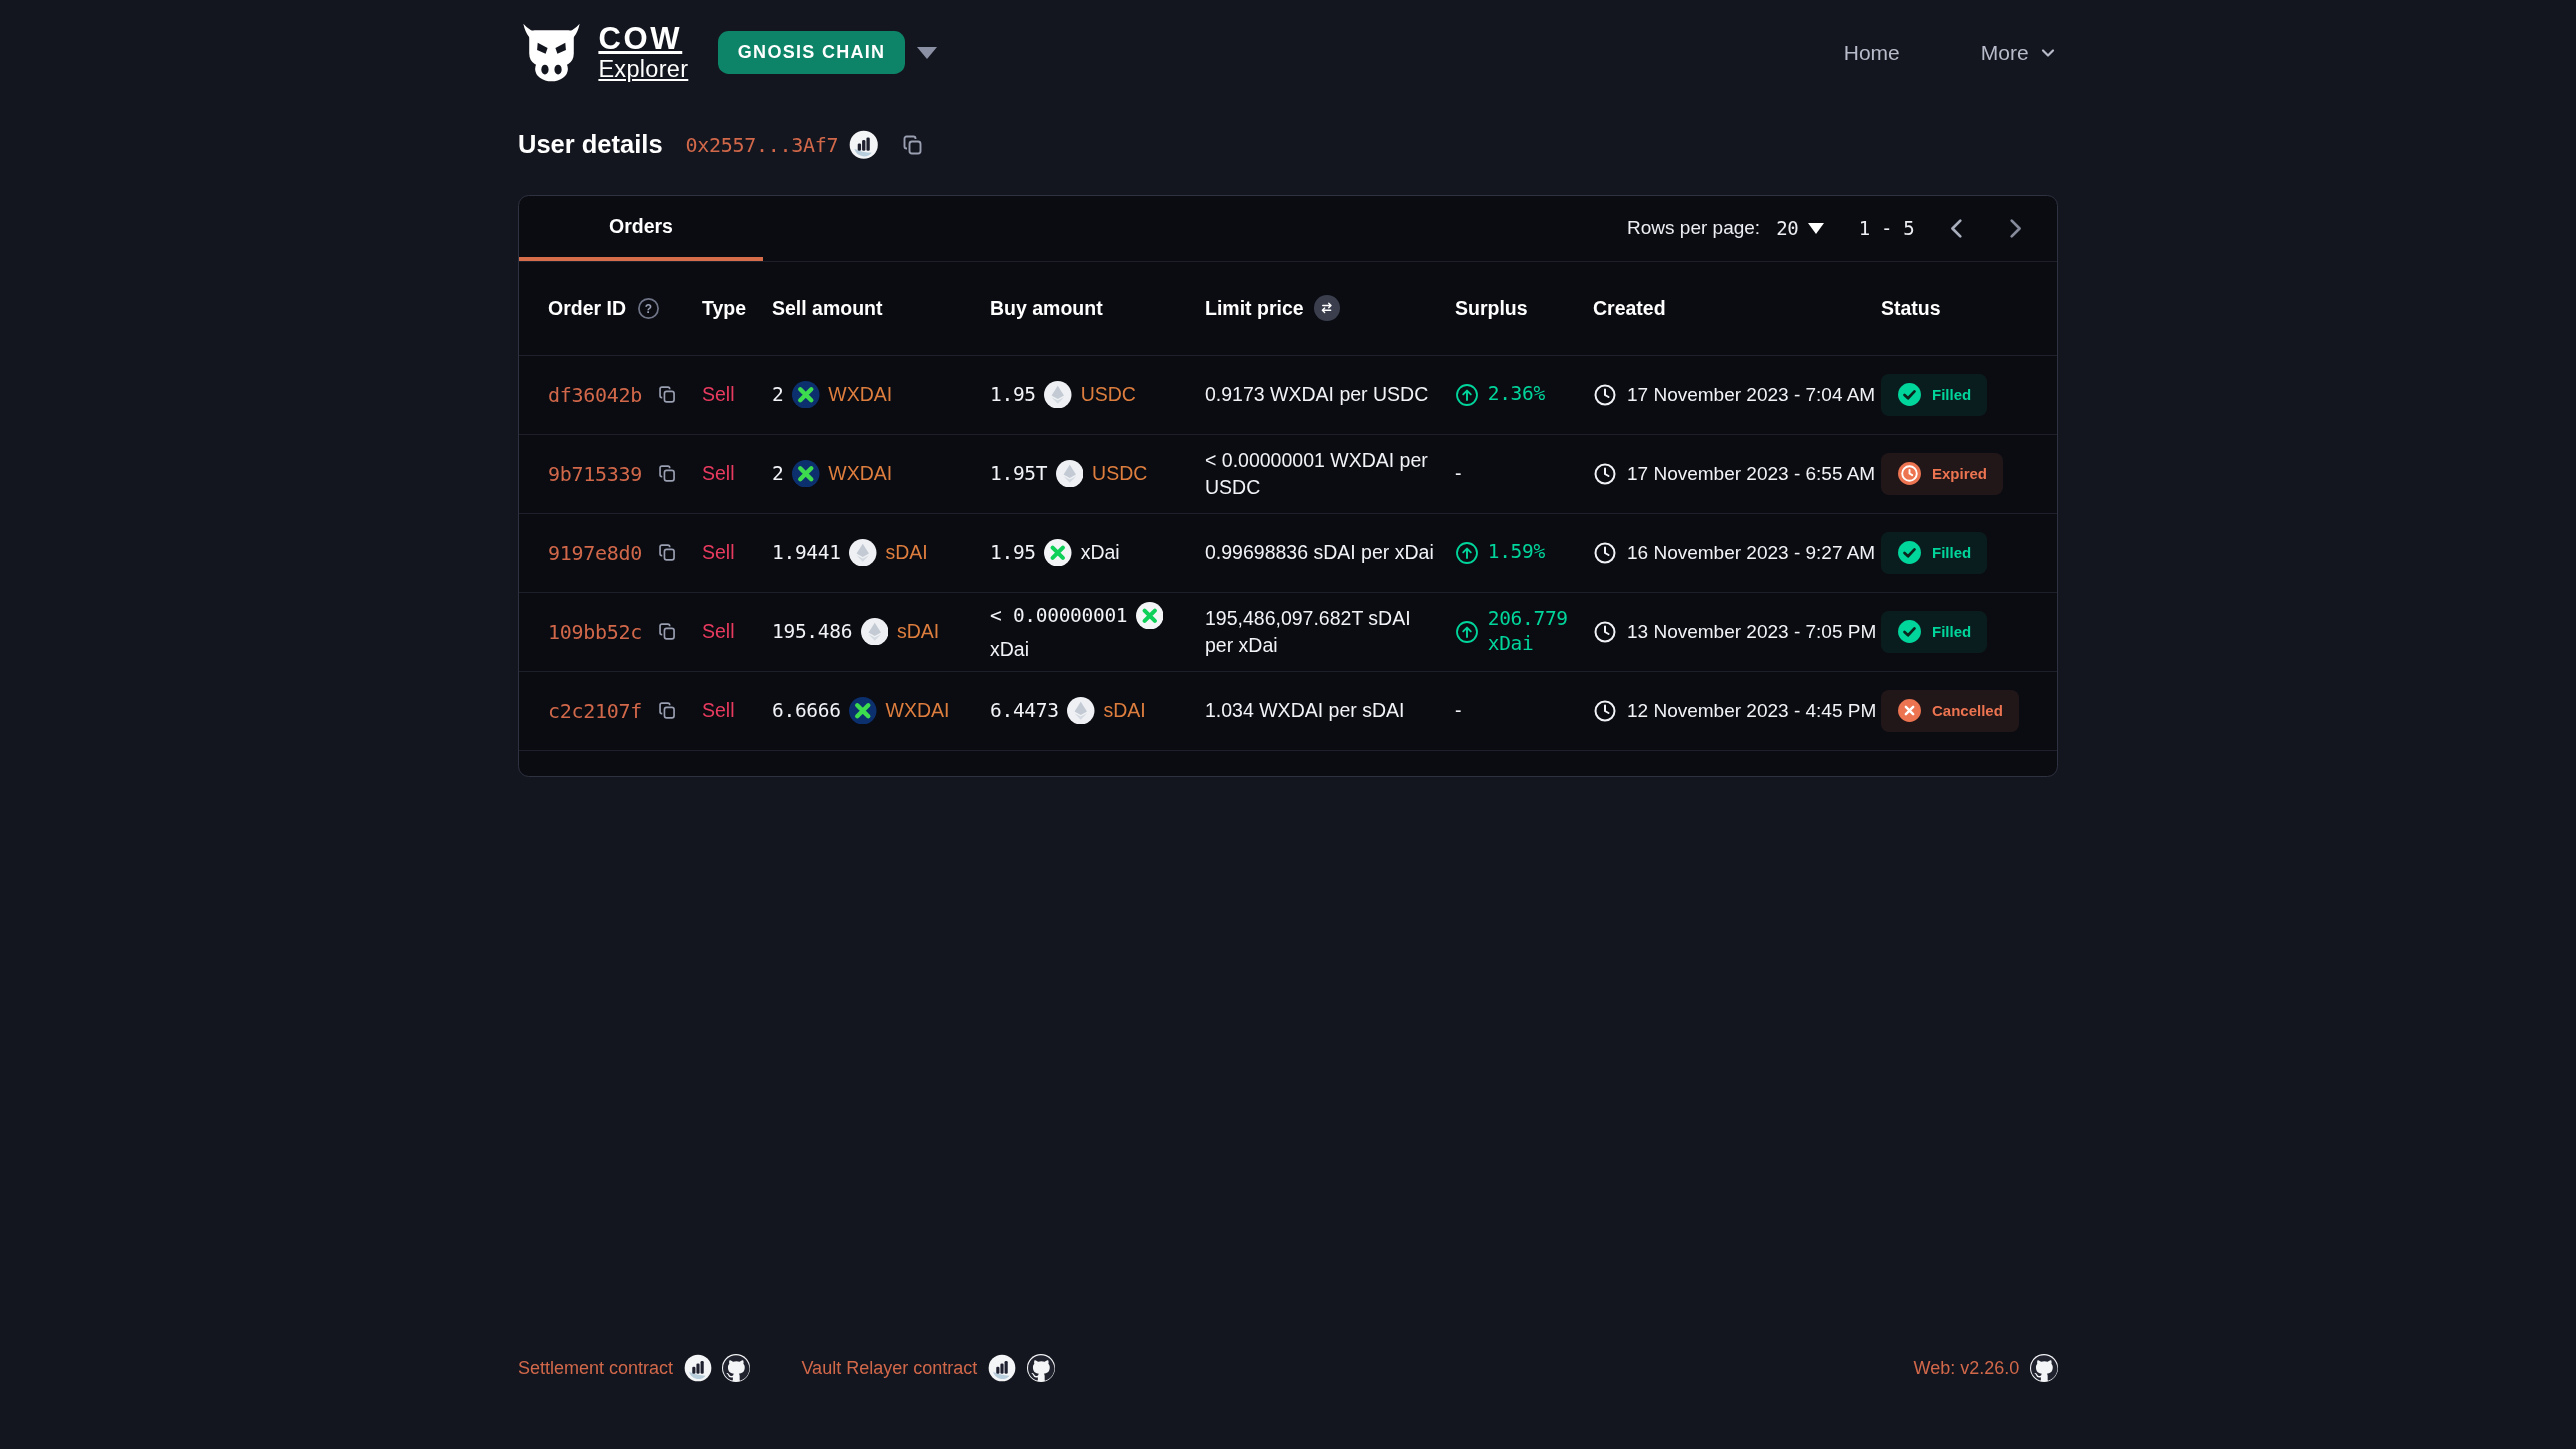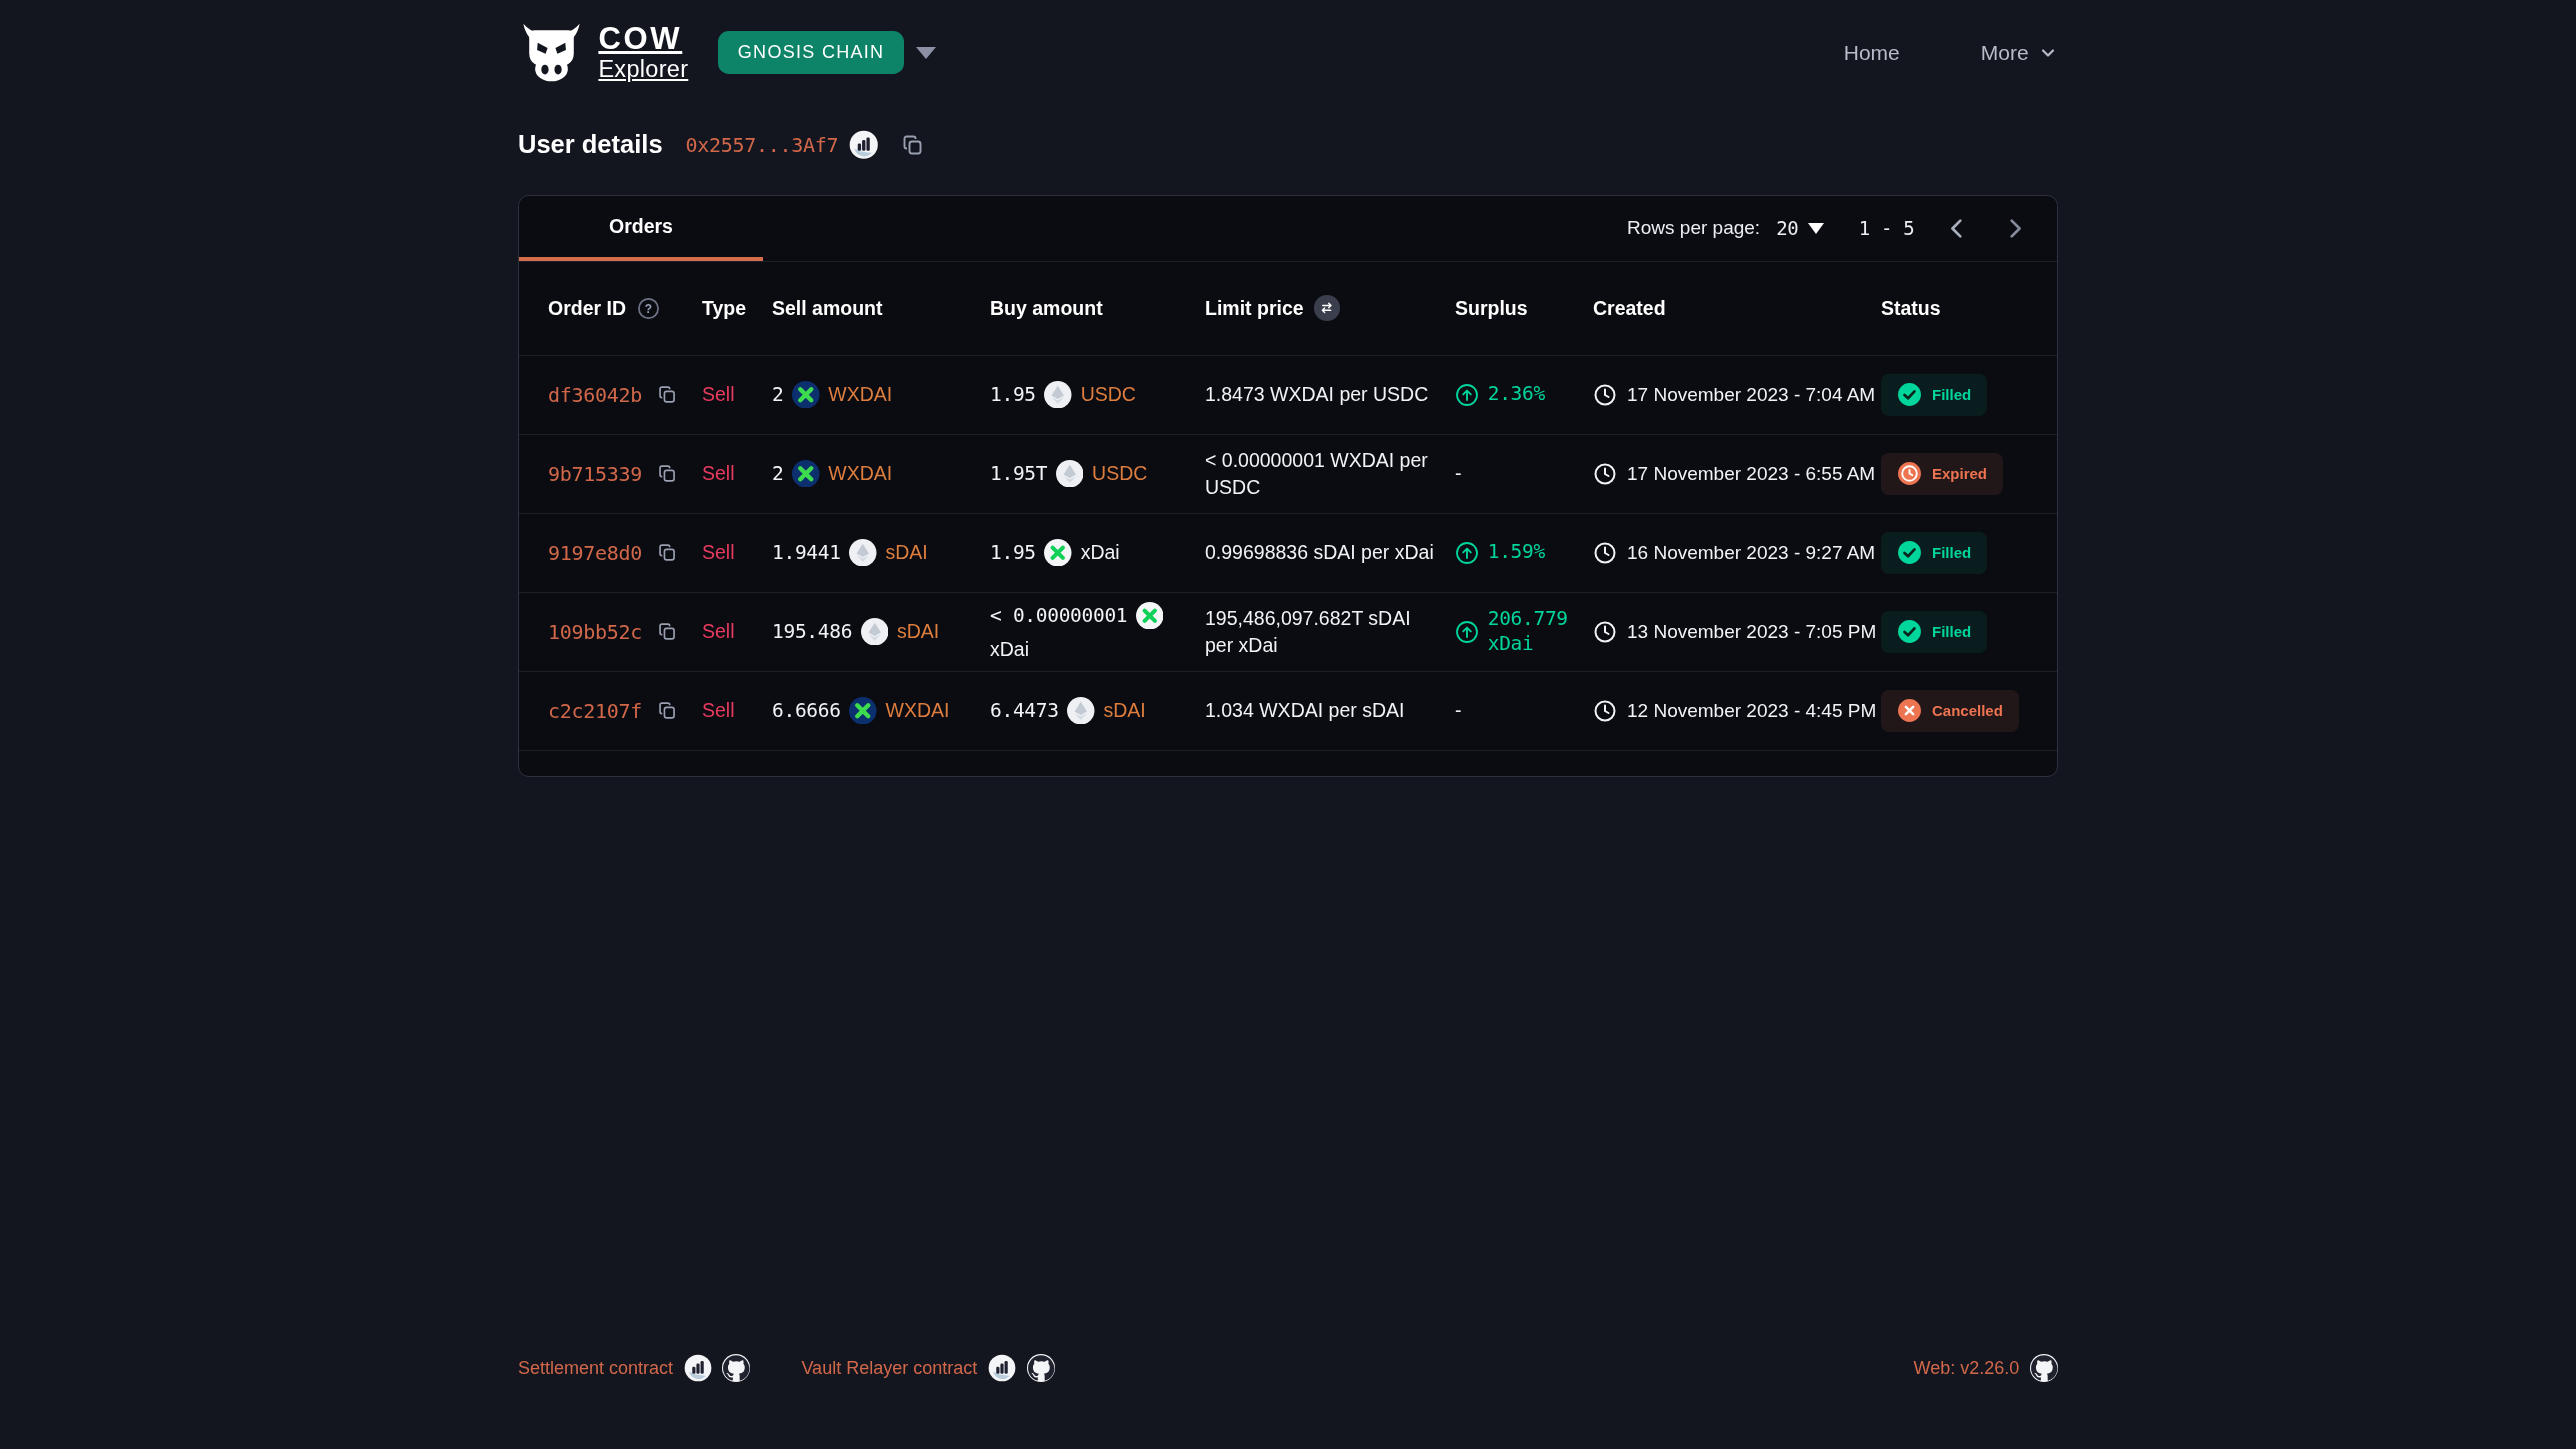--- a/index.html
+++ b/index.html
@@ -17,21 +17,21 @@
   
   .topbar { padding-top:23px; }
   .topbar-inner { display:flex; align-items:center; }
   .brand { display:flex; align-items:center; gap:13.4px; cursor:pointer; }
   .brand svg.cow { width:67px; height:59px; }
   .brand-text { display:flex; flex-direction:column; line-height:1; color:#fff;text-decoration:underline; }
   .brand-title { font-size:31px; font-weight:900; letter-spacing:2.7px; }
   .brand-sub { font-size:23.5px; font-weight:300; margin-top:4px; letter-spacing:0.3px; }
   .network { display:flex; align-items:center; gap:12px; margin-left:29.5px; }
   .badge-network {
-    background:#0d8367; color:#fff; font-weight:400; font-size:18px;
+    background:#0d8367; color:#fff; font-weight:700; font-size:18px;
     letter-spacing:1.3px; padding:11.4px 20px; border-radius:10.7px; cursor:pointer;
   }
   .caret-tri { width:0; height:0; border-left:10px solid transparent;
     border-right:10px solid transparent; border-top:12.7px solid #8b90a5; cursor:pointer; }
   .nav { margin-left:auto; display:flex; align-items:center; gap:81px; }
   .nav-item { color:#b7bbca; font-size:21px; font-weight:500; cursor:pointer;
     display:flex; align-items:center; gap:9.4px; }
   .nav-item svg { width:20px; height:20px; }
 
   
@@ -244,21 +244,21 @@
           </div>
           <div class="cell cell-amt">
             <span class="amt num">1.95</span>
             <svg class="tok-ic" viewBox="0 0 40 40">
               <circle cx="20" cy="20" r="20" fill="#eef0f3"></circle>
               <path d="M20 7 L29 21 L20 26 L11 21 Z" fill="#c3cad4"></path>
               <path d="M20 33 L29 23.5 L20 28.5 L11 23.5 Z" fill="#d4dae2"></path>
             </svg>
             <span class="tok-link">USDC</span>
           </div>
-          <div class="cell-limit">1.8473 WXDAI per USDC</div>
+          <div class="cell-limit">0.9173 WXDAI per USDC</div>
           <div class="cell cell-surplus">
             <svg class="surplus-ic" viewBox="0 0 24 24">
               <circle cx="12" cy="12" r="10" fill="none" stroke="#00d59b" stroke-width="1.8"></circle>
               <path d="M12 17 V8 M8.2 11.4 L12 7.6 L15.8 11.4" fill="none" stroke="#00d59b" stroke-width="1.9" stroke-linecap="round" stroke-linejoin="round"></path>
             </svg>
             <span class="num">2.36%</span>
           </div>
           <div class="cell cell-created">
             <svg class="clock-ic" viewBox="0 0 24 24">
               <circle cx="12" cy="12" r="9.5" fill="none" stroke="#f2f3f7" stroke-width="2"></circle>

